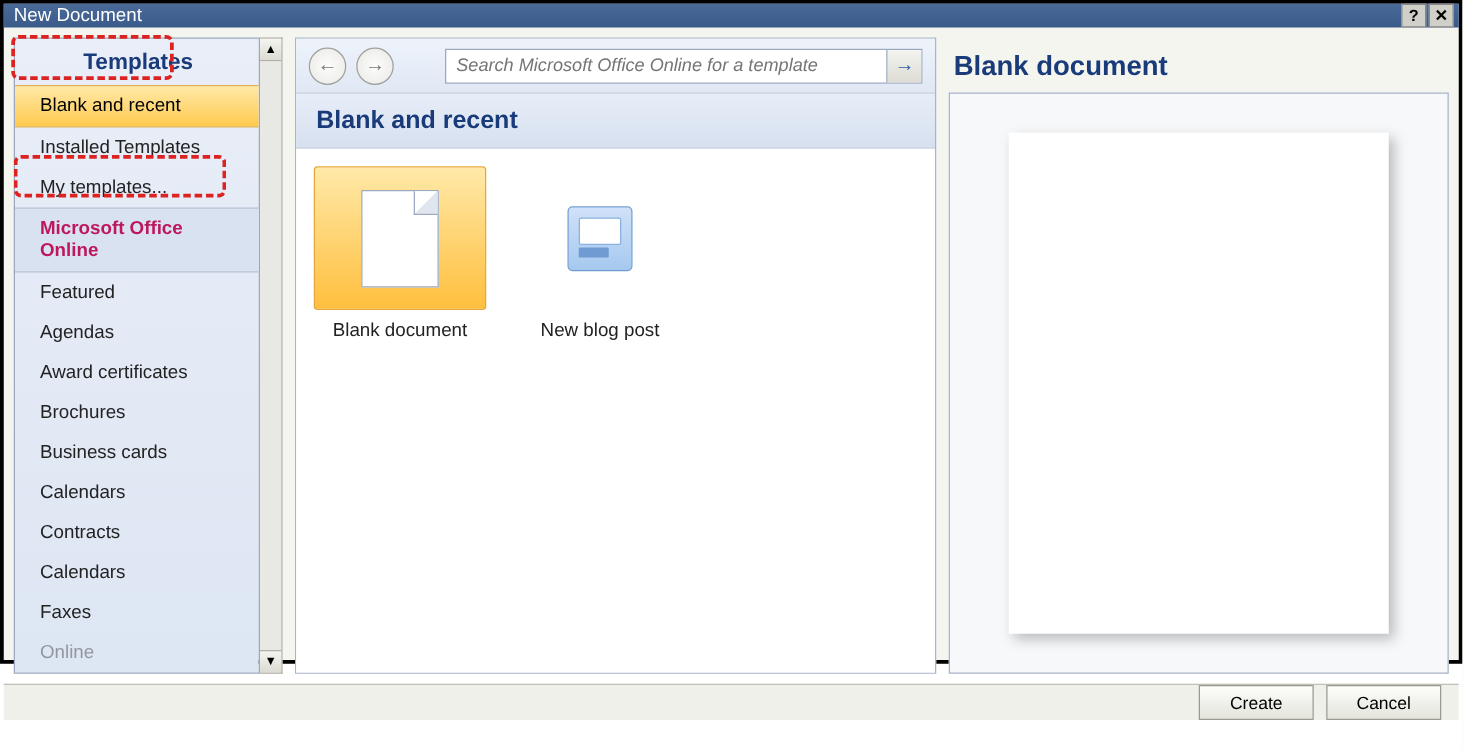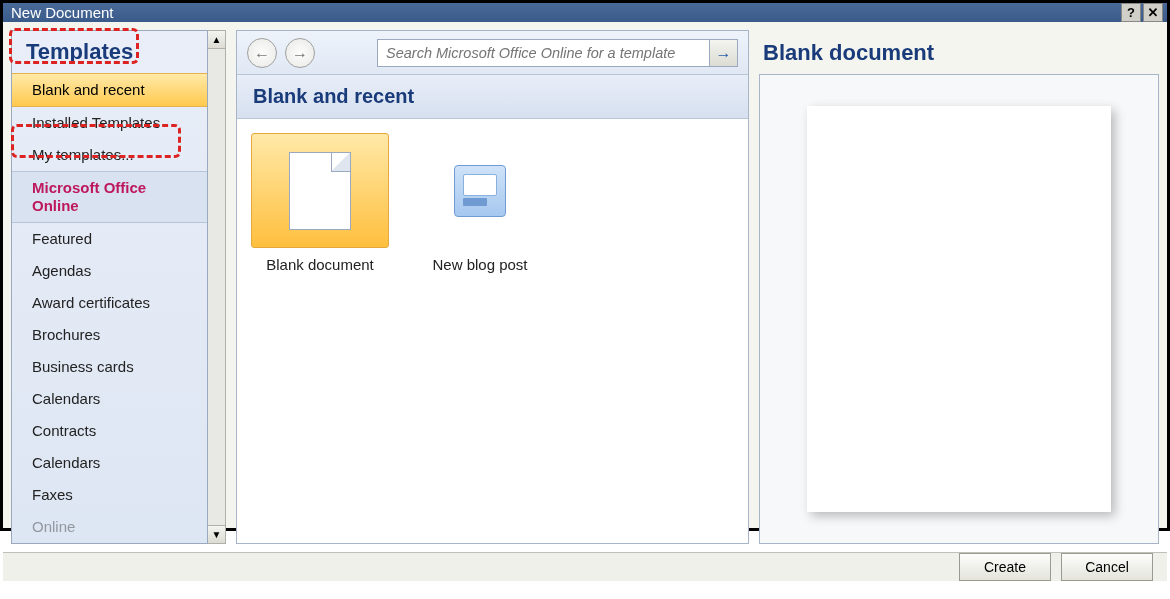--- a/index.html
+++ b/index.html
@@ -60,22 +60,23 @@
   flex: 1;
   border: 1px solid #9aa9c0;
   background: linear-gradient(#e9eef8, #dde6f3);
   overflow: hidden;
   display: flex;
   flex-direction: column;
 }
 .sidebar-header {
   color: #1a3b7a;
   font-weight: bold;
-  font-size: 22px;
+  font-size: 18px;
   padding: 8px 12px 8px 14px;
+  text-align: center;
 }
 .nav-item {
   padding: 7px 12px 7px 20px;
   font-size: 15px;
   color: #222;
   cursor: pointer;
   line-height: 1.2;
 }
 .nav-item.selected {
   background: linear-gradient(#ffe9a8, #ffc94e);
@@ -141,21 +142,21 @@
   background: radial-gradient(#fdfdfd, #e8e8e4);
   border: 1px solid #a0a0a0;
   display:flex;align-items:center;justify-content:center;
   color:#777;
   font-size:16px;
   cursor: pointer;
 }
 .searchbox {
   flex: 1;
   max-width: 390px;
-  margin-left: 54px;
+  margin-left: 33px;
   display:flex;
   border: 1px solid #9aa9c0;
   background:#fff;
   height:28px;
 }
 .searchbox input{
   flex:1;
   border:none;
   font-size:14.5px;
   font-style: italic;

